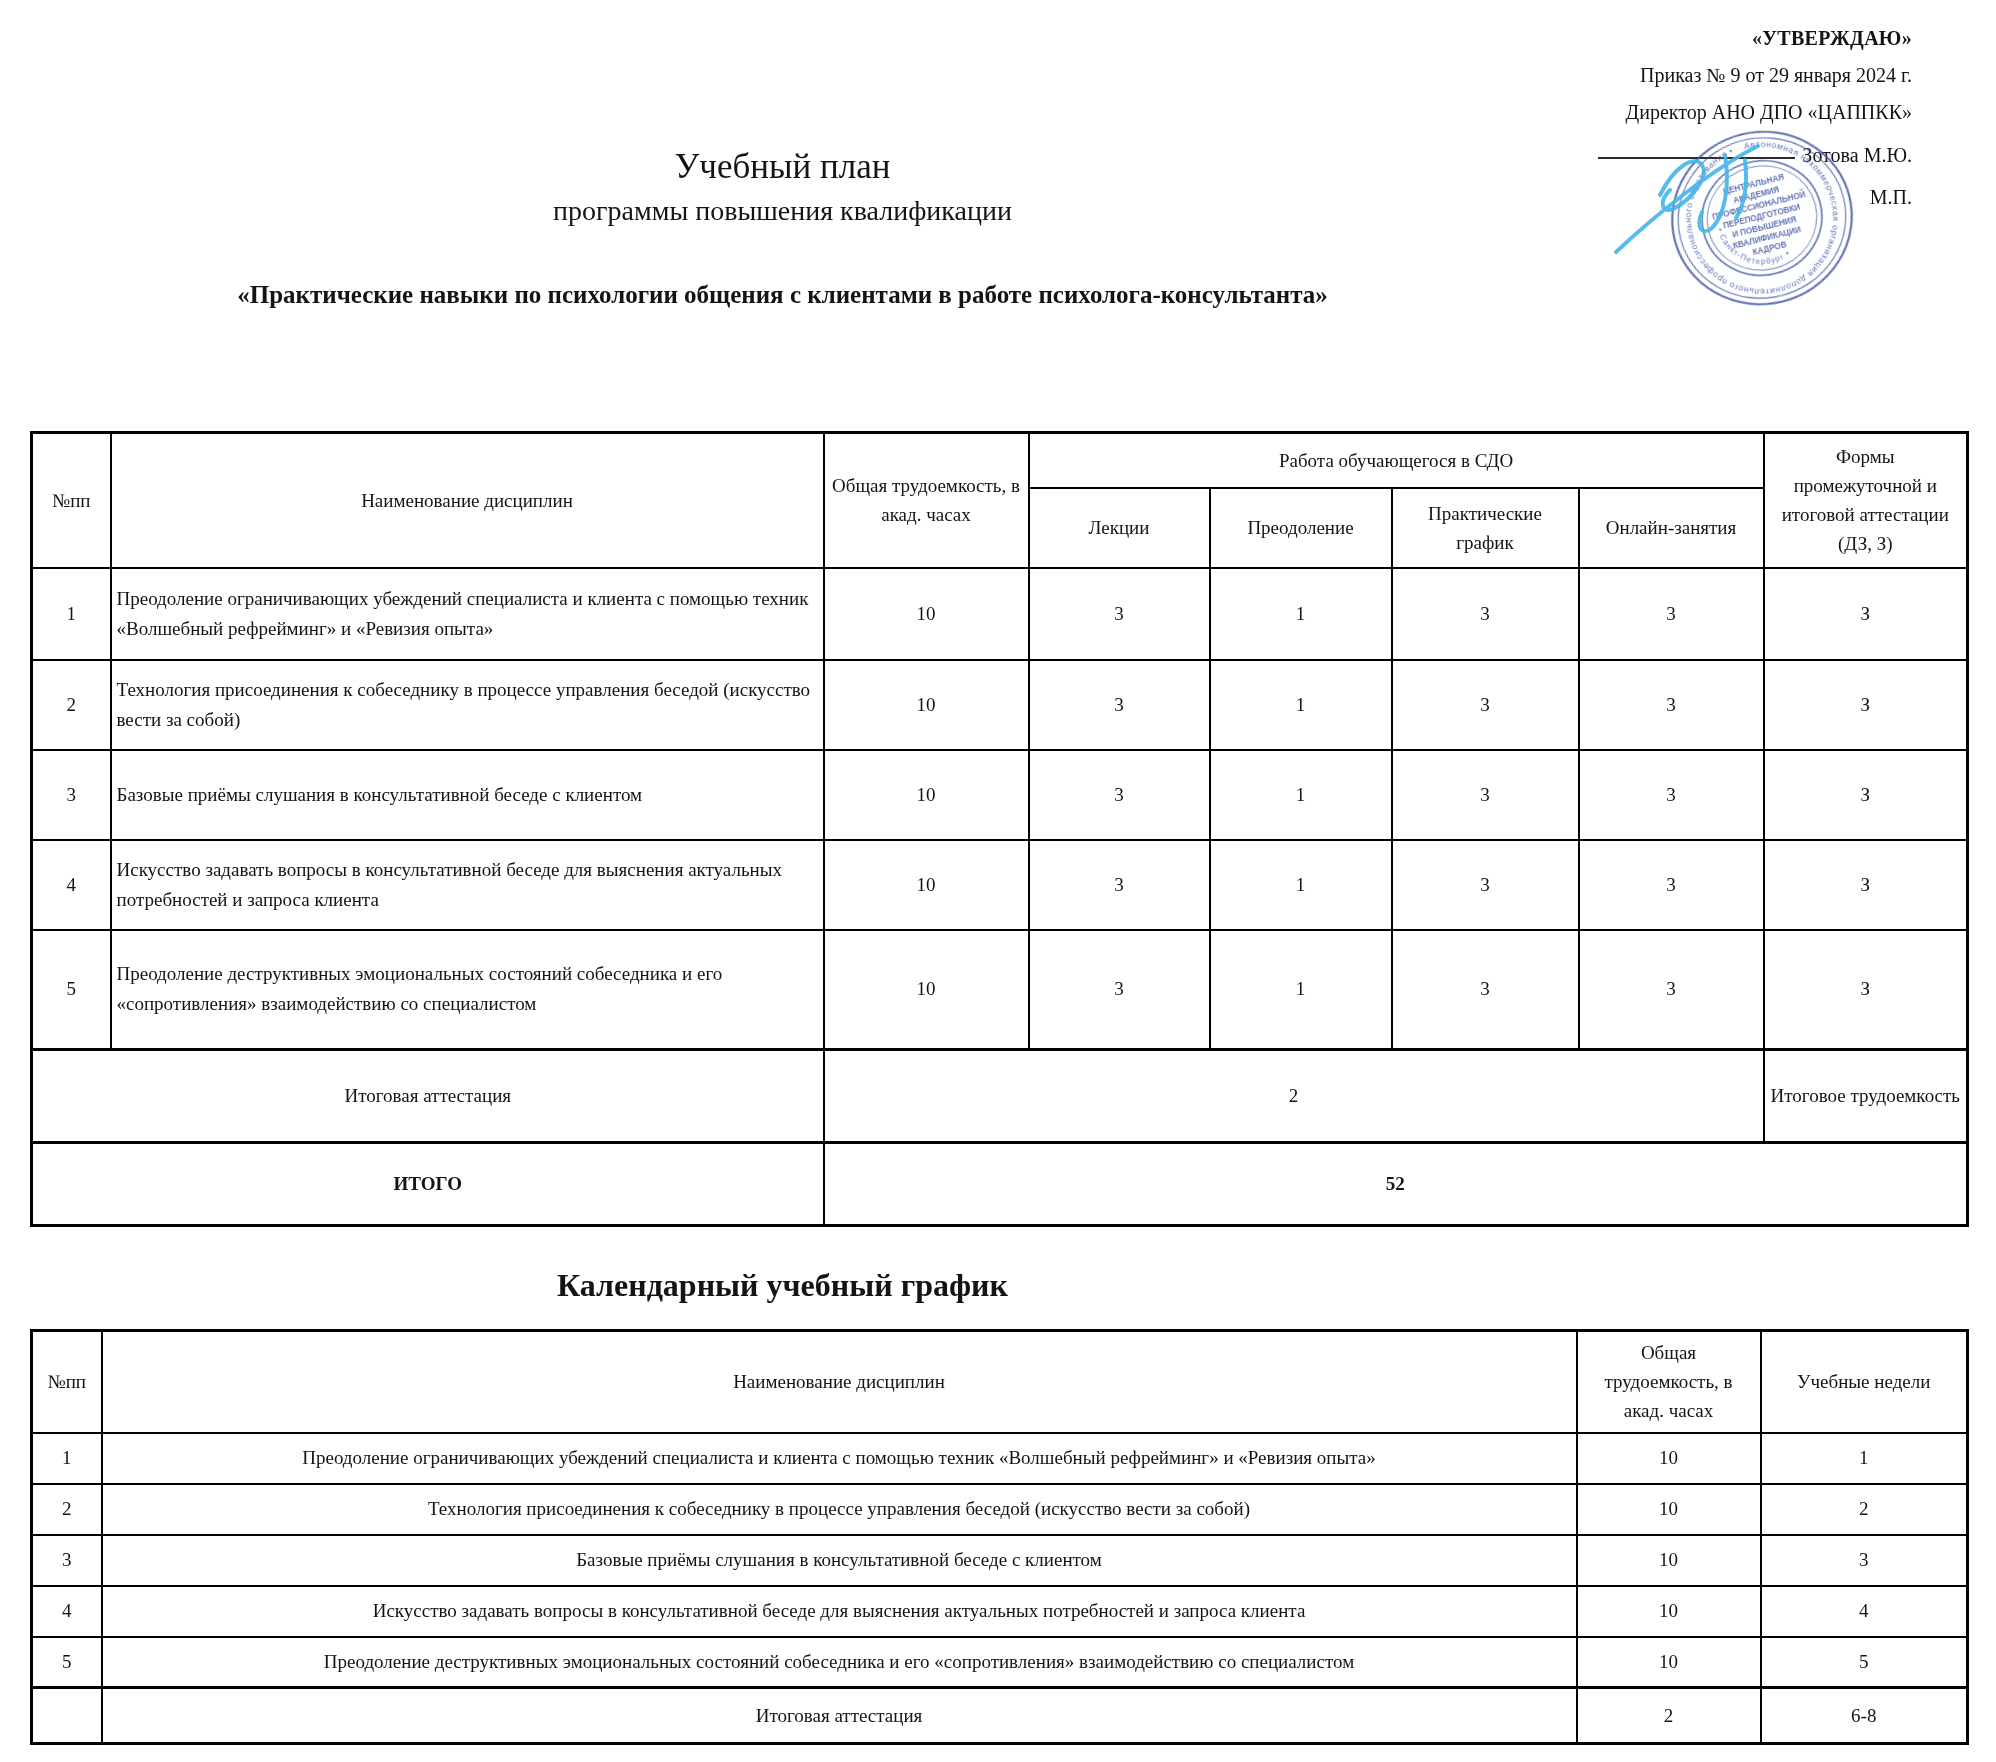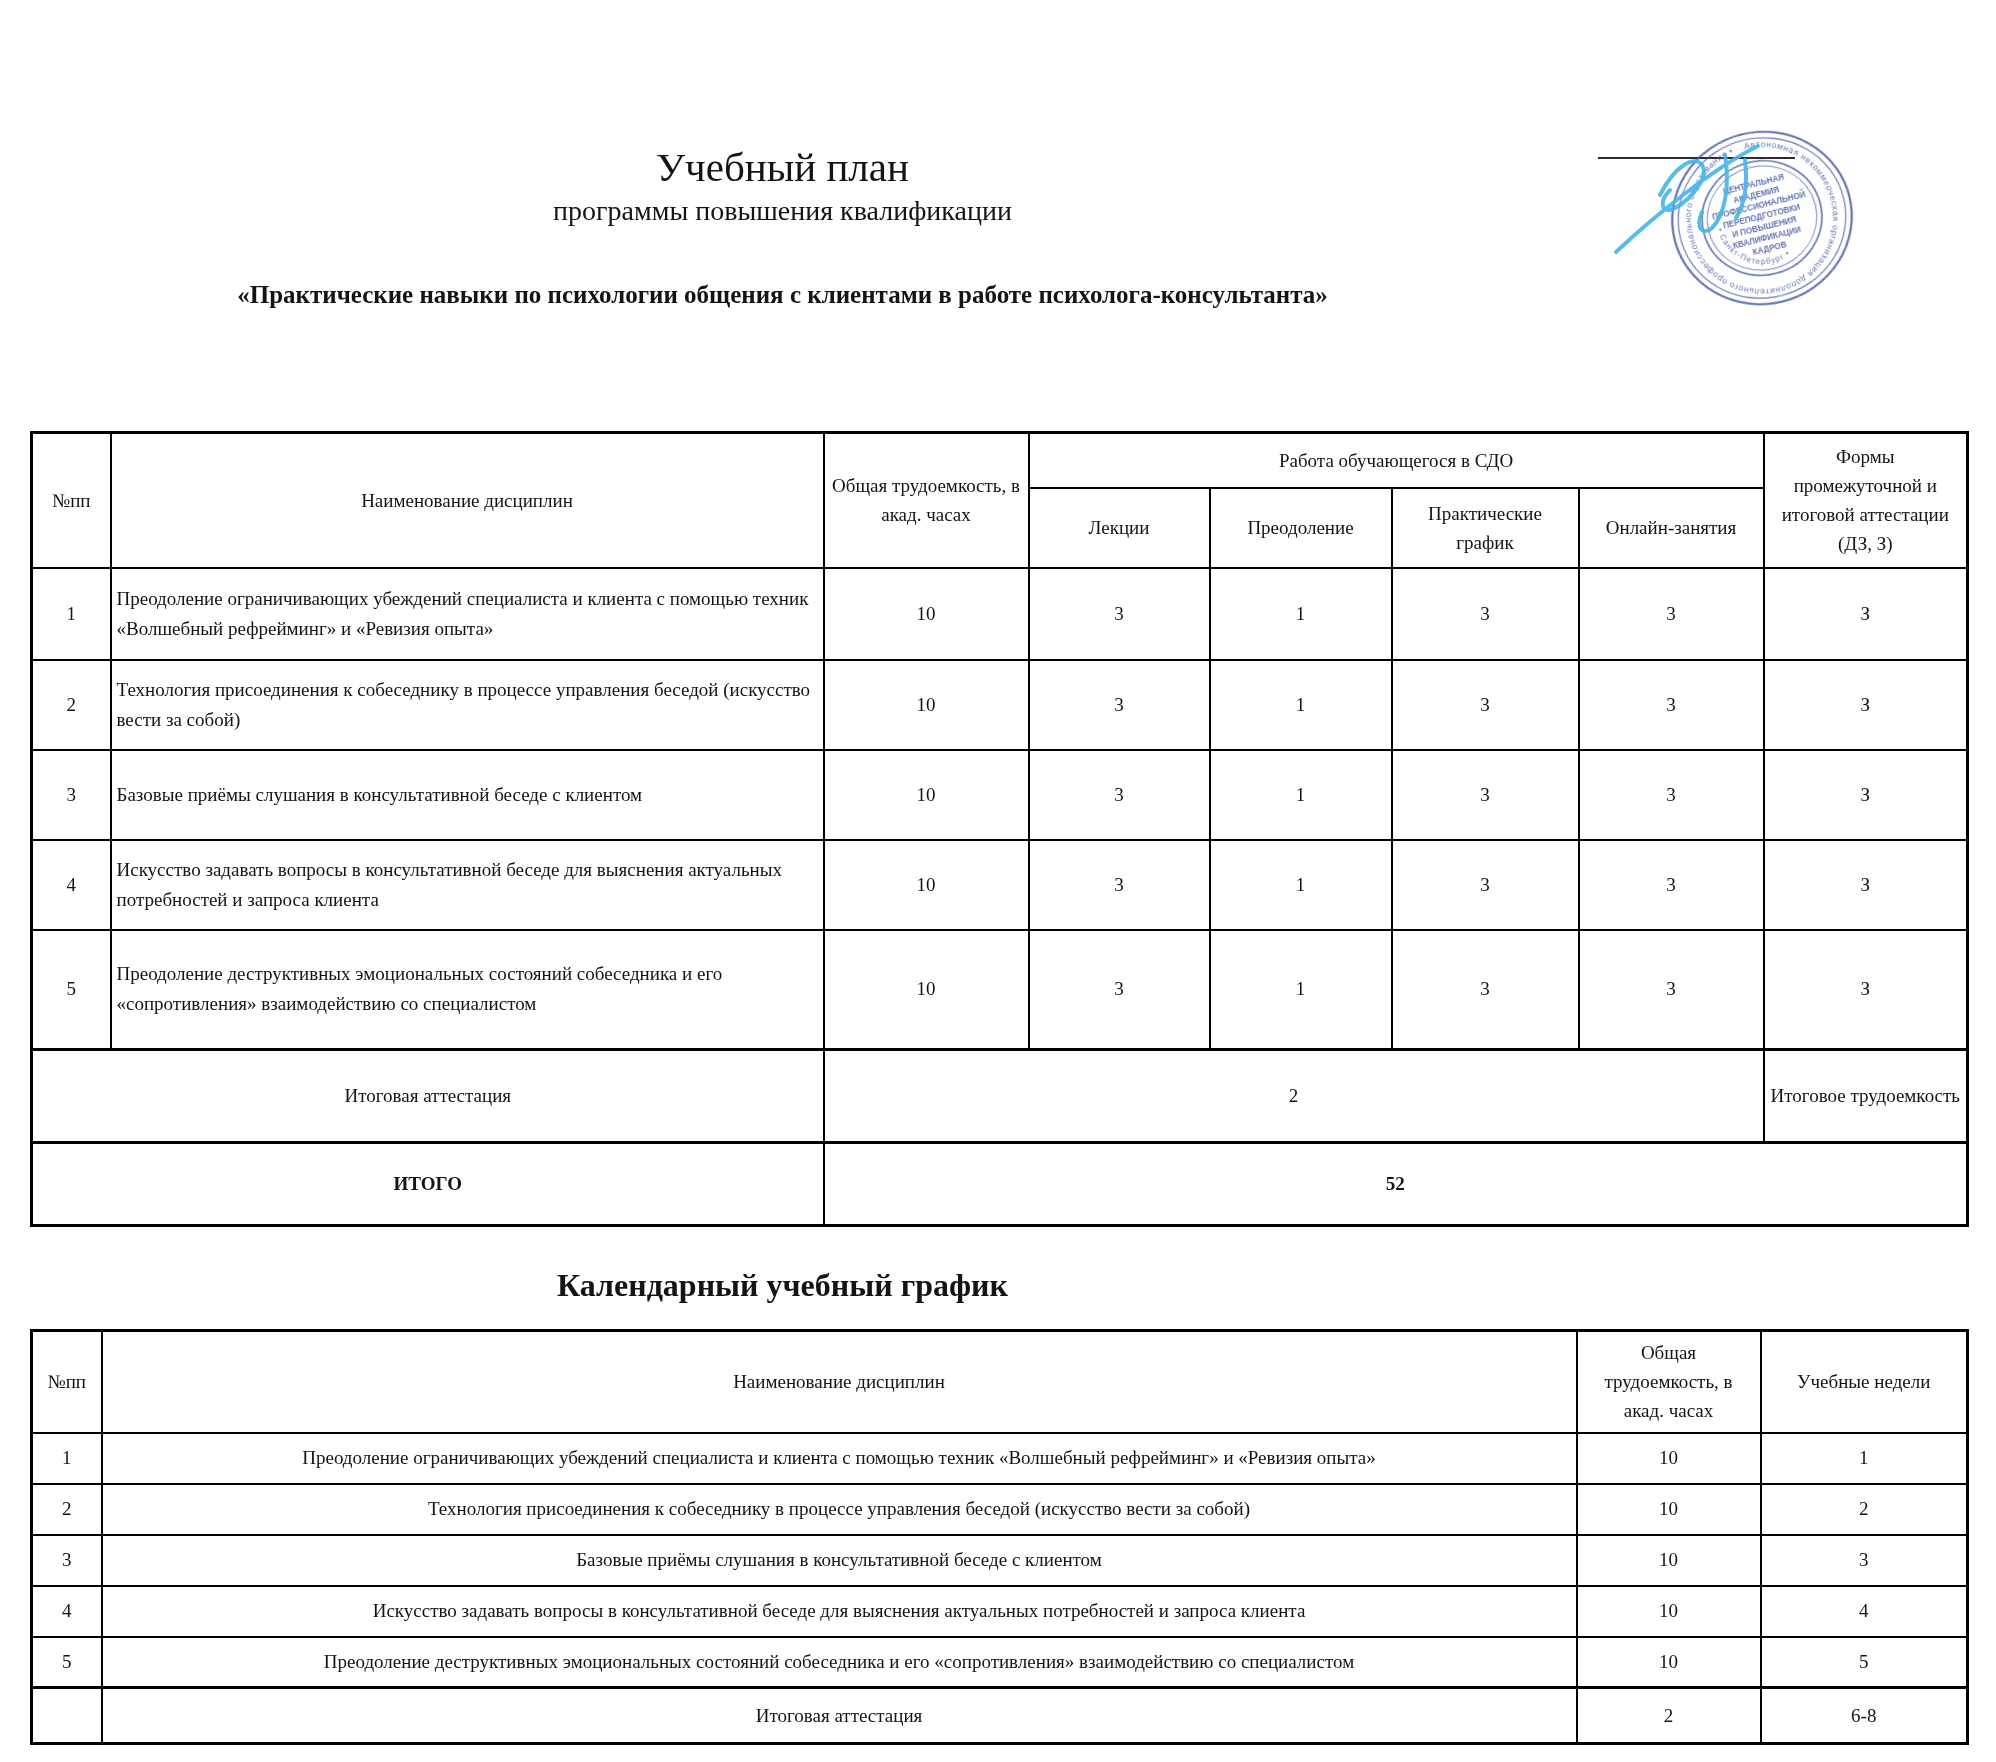--- a/index.html
+++ b/index.html
@@ -19,21 +19,21 @@
   }
   .approval .approve{font-weight:bold;letter-spacing:.3px;}
   .approval .signer{margin-top:6px;}
   .approval .seal{margin-top:5px;}
   .stamp-layer{
     position:absolute;left:1540px;top:100px;width:456px;height:240px;
     z-index:2;pointer-events:none;
   }
   
   .head-col{width:1565px;text-align:center;}
-  .title-main{margin:148px 0 0 0;font-size:41px;line-height:38px;font-weight:normal;}
+  .title-main{margin:148px 0 0 0;font-size:35px;line-height:38px;font-weight:normal;}
   .title-sub{margin:12px 0 0 0;font-size:28px;line-height:26px;}
   .program-name{margin:55px 0 0 0;font-size:25px;line-height:32px;font-weight:bold;}
   .schedule-title{margin:42px 0 0 0;font-size:32px;line-height:32px;font-weight:bold;}
   
   table{border-collapse:collapse;table-layout:fixed;margin-left:30px;background:#fff;}
   .t1{width:1936px;margin-top:120px;}
   .t2{width:1936px;margin-top:28px;}
   td{
     border:2px solid #000;
     font-size:19px;line-height:30px;
@@ -54,20 +54,27 @@
   .t2 tr.row td{height:51px;padding:2px 6px;line-height:26px;}
   .t2 tr.final td{height:56px;border-top-width:3px;padding:2px 6px;line-height:26px;}
   .t1{border:3px solid #000;}
   .t2{border:3px solid #000;}
 </style>
 </head>
 <body>
 
 <div class="page">
 
+  <div class="approval">
+    <div class="approve">«УТВЕРЖДАЮ»</div>
+    <div>Приказ № 9 от 29 января 2024 г.</div>
+    <div>Директор АНО ДПО «ЦАППКК»</div>
+    <div class="signer">Зотова М.Ю.</div>
+    <div class="seal">М.П.</div>
+  </div>
 
   <svg class="stamp-layer" viewBox="0 0 456 240" xmlns="http://www.w3.org/2000/svg">
     <defs>
       <path id="ring-outer" d="M 222,47 A 71,71 0 1 1 221.9,47"></path>
       <path id="ring-inner" d="M 176,118 A 46,46 0 0 0 268,118"></path>
       <filter id="inkblur" x="-10%" y="-10%" width="120%" height="120%">
         <feGaussianBlur stdDeviation="0.55"></feGaussianBlur>
       </filter>
     </defs>
 

